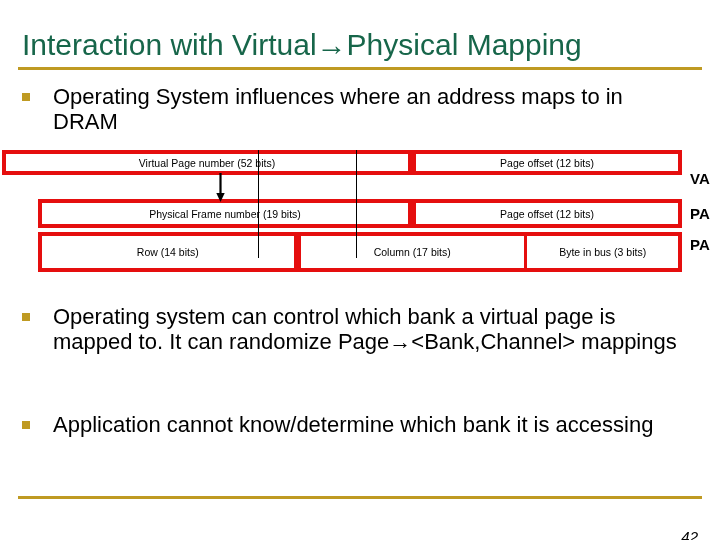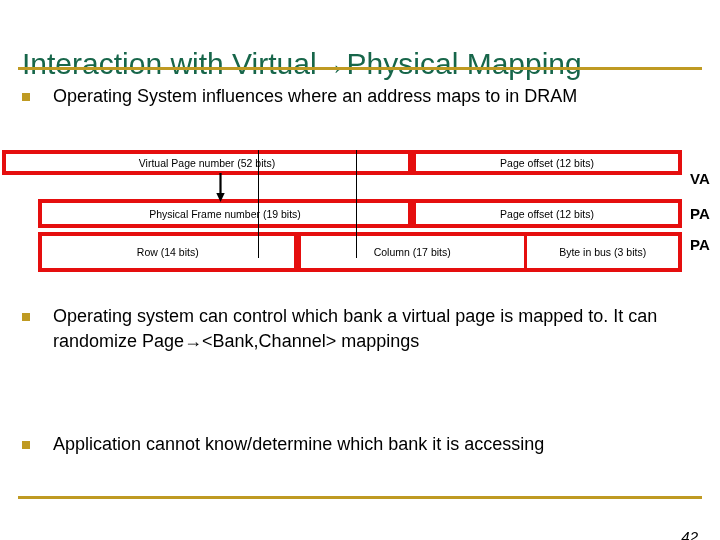--- a/index.html
+++ b/index.html
@@ -21,21 +21,20 @@
     position: absolute;
     left: 22px;
     top: 22px;
     width: 676px;
     font-size: 30px;
     line-height: 46px;
     color: #17664a;
     font-weight: normal;
     letter-spacing: 0px;
     white-space: pre-wrap;
-    margin-top: 19px;
   }
 
   
   #title-rule {
     position: absolute;
     left: 18px;
     top: 67px;
     width: 684px;
     height: 3px;
     background: #bf9a22;
@@ -48,30 +47,30 @@
     align-items: flex-start;
   }
   .bullet-marker {
     width: 8px;
     height: 8px;
     background: #bf9a22;
     flex: 0 0 auto;
     margin-top: 9px;
   }
   .bullet-text {
-    font-size: 18px;
+    font-size: 22px;
     line-height: 25px;
     color: #000000;
     margin-left: 23px;
     white-space: pre-wrap;
   }
 
   #bullet-0 { left: 22px; top: 84px;  width: 668px; }
   #bullet-1 { left: 22px; top: 292px; width: 668px; margin-top: 12px; }
-  #bullet-2 { left: 22px; top: 432px; width: 678px; }
+  #bullet-2 { left: 22px; top: 412px; width: 678px; }
 
   
   #diagram {
     position: absolute;
     left: 0;
     top: 0;
     width: 720px;
     height: 540px;
     pointer-events: none;
   }

